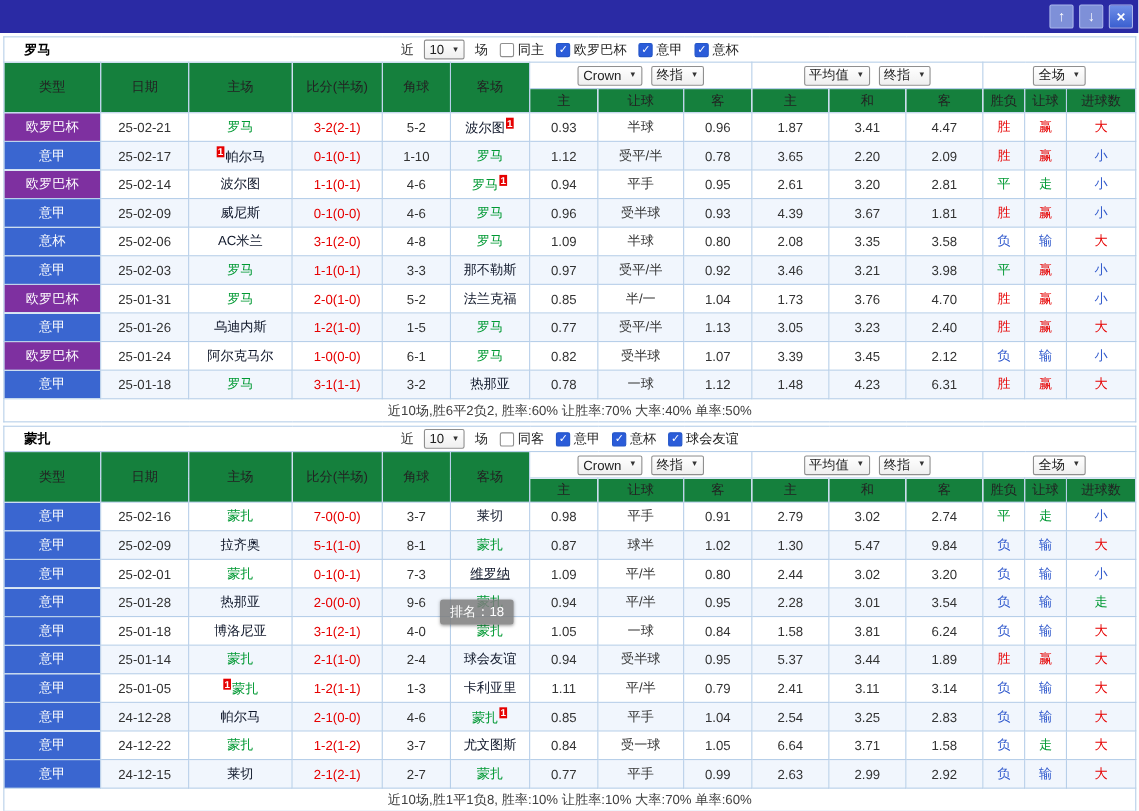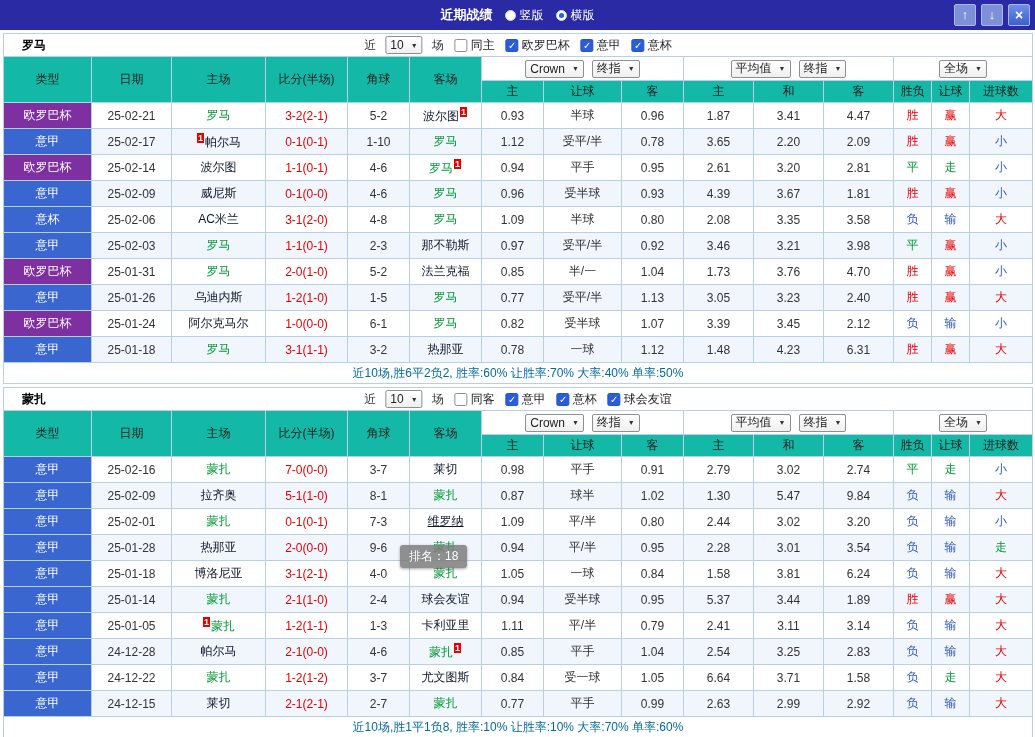--- a/index.html
+++ b/index.html
@@ -19,27 +19,27 @@
   .tb-btn{width:22px;height:22px;border:1px solid #aab6ec;background:#7e90d8;color:#fff;
     font-size:13px;line-height:20px;text-align:center;cursor:pointer;font-weight:bold;border-radius:2px}
   .tb-btn.close{background:linear-gradient(#6f8fe8,#3a5fd0);font-size:14px}
 
   
   .section{margin:3px 3px 0 3px}
   table{width:1029px;table-layout:fixed;border-collapse:collapse;border:1px solid #4d7cc6;background:#fff}
   th,td{border:1px solid #b7cfe9;text-align:center;font-size:12px;font-weight:normal;
     overflow:hidden;white-space:nowrap}
   thead th{background:#fff;color:#222}
-  .lbl{background:#14b8a6}
+  .lbl{background:#15803d}
   .team-th{height:22px;padding:0 6px}
   .ctrl-row th{height:24px}
   .sub-row th{height:22px}
   tbody td{height:26px;padding:0 1px}
   tbody tr.alt{background:#f1f6fd}
-  tfoot .summary{color:#0369a1;height:21px;background:#fff}
+  tfoot .summary{color:#404040;height:21px;background:#fff}
 
   .team-bar{display:flex;align-items:center;height:22px;position:relative}
   .team-name{font-weight:bold;color:#000;padding-left:12px;font-size:12px}
   .controls{position:absolute;left:50%;transform:translateX(-50%);
     display:flex;align-items:center;gap:5px;white-space:nowrap;font-weight:normal}
   .ctl-text{color:#333}
   .filter{display:inline-flex;align-items:center;gap:3px;margin-left:6px;cursor:pointer}
   .cb{width:13px;height:13px;border:1px solid #8f8f8f;background:#fff;display:inline-flex;
     align-items:center;justify-content:center;font-size:10px;color:#fff;border-radius:2px}
   .cb.on{background:#2b5cd9;border-color:#2456c8}
@@ -59,31 +59,20 @@
 
   .rank-tooltip{position:absolute;left:400px;top:545px;z-index:10;
     background:rgba(125,125,125,.85);color:#fff;padding:3px 9px;border-radius:3px;
     font-size:12px;box-shadow:0 1px 3px rgba(0,0,0,.35)}
 </style>
 </head>
 <body>
 
 <div class="wrap">
   <div class="titlebar">
-    <div class="tb-center">
-      <span class="title">近期战绩</span>
-      <span class="radio-opt">
-        <span class="radio"></span>
-        <span>竖版</span>
-      </span>
-      <span class="radio-opt">
-        <span class="radio on"></span>
-        <span>横版</span>
-      </span>
-    </div>
     <div class="tb-buttons">
       <span class="tb-btn"><span>↑</span></span>
       <span class="tb-btn"><span>↓</span></span>
       <span class="tb-btn close"><span>×</span></span>
     </div>
   </div>
 
   <div id="sections">
       <div class="section">
         <table>
@@ -258,21 +247,21 @@
               <td class="num">3.58</td>
               <td style="color: rgb(47, 88, 204);">负</td>
               <td style="color: rgb(47, 88, 204);">输</td>
               <td style="color: rgb(230, 0, 0);">大</td>
             </tr>
             <tr class="alt">
               <td class="league" style="background: rgb(58, 102, 208);">意甲</td>
               <td class="date">25-02-03</td>
               <td class="teamcell"><span class="team focus">罗马</span></td>
               <td class="score">1-1(0-1)</td>
-              <td class="corners">2-3</td>
+              <td class="corners">3-3</td>
               <td class="teamcell"><span class="team">那不勒斯</span></td>
               <td class="num">0.97</td>
               <td class="num">受平/半</td>
               <td class="num">0.92</td>
               <td class="num">3.46</td>
               <td class="num">3.21</td>
               <td class="num">3.98</td>
               <td style="color: rgb(0, 153, 51);">平</td>
               <td style="color: rgb(230, 0, 0);">赢</td>
               <td style="color: rgb(47, 88, 204);">小</td>

